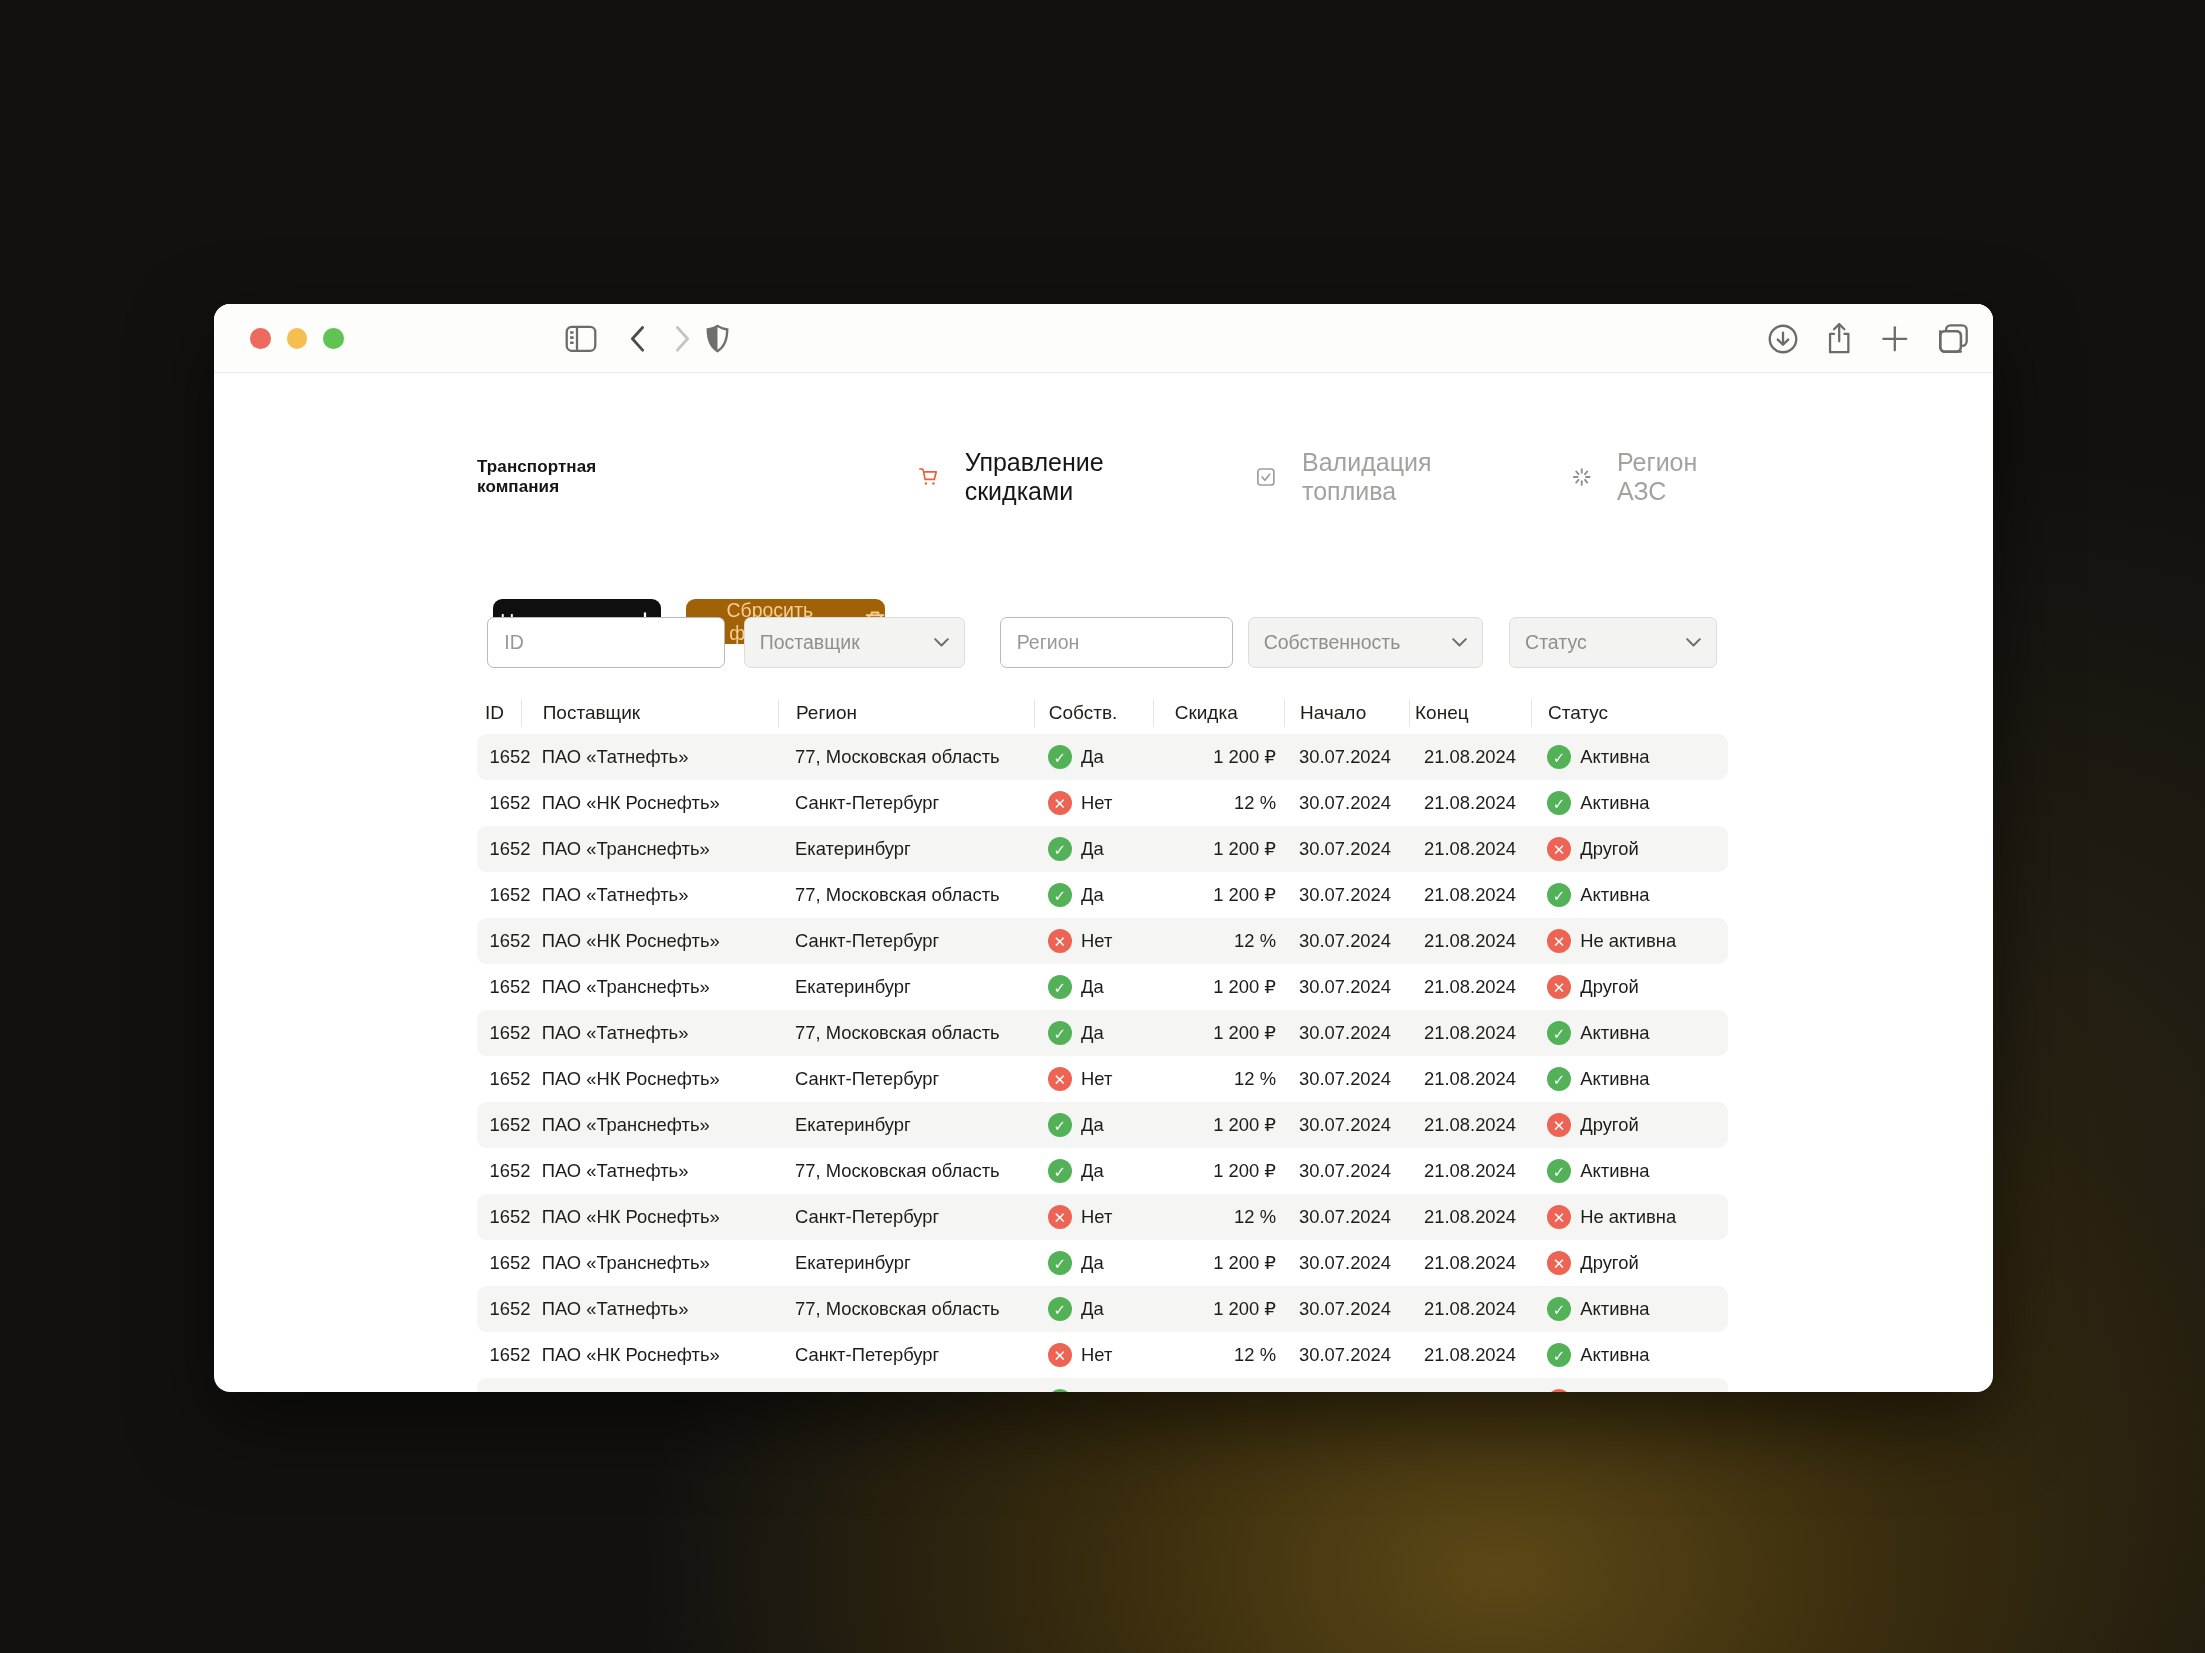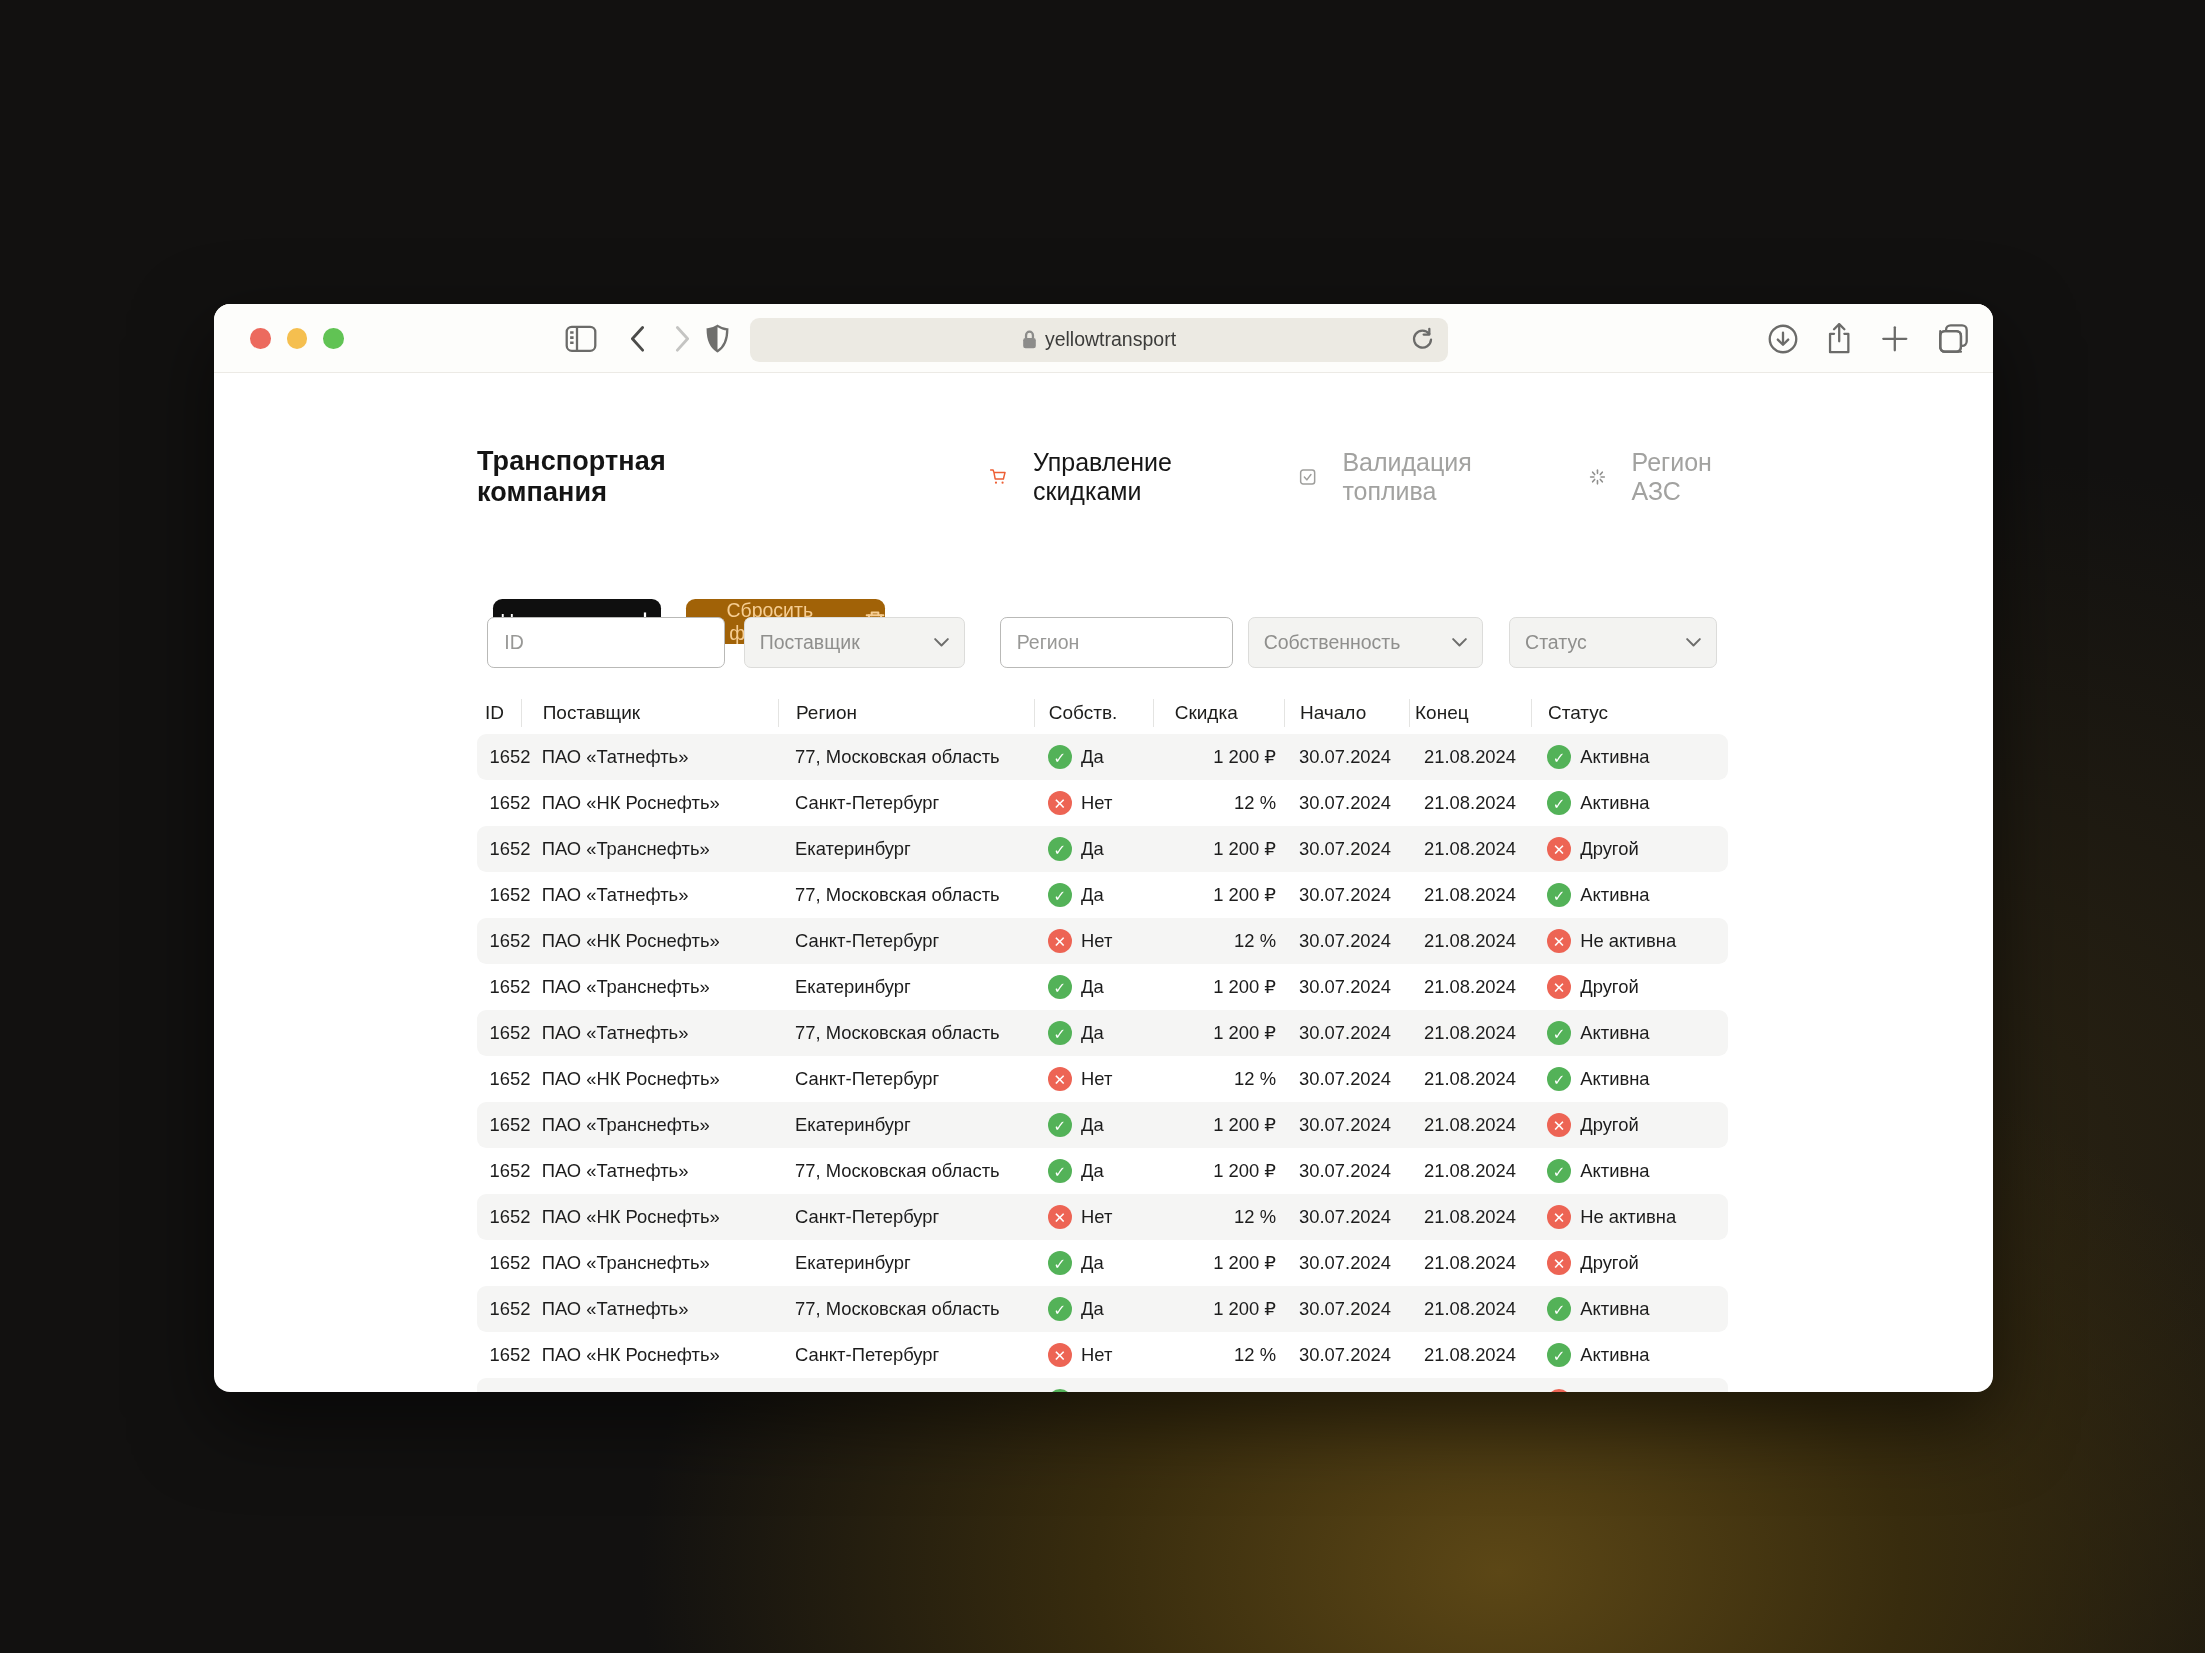--- a/index.html
+++ b/index.html
@@ -37,21 +37,21 @@
     background:#eceae3; border-radius:9.2px;
     display:flex; align-items:center; justify-content:center; gap:8px;
     color:#3c3c3a; font-size:19.5px;
   }
   .addr .reload { position:absolute; right:12.6px; top:8px; }
 
   
   .content { position:absolute; left:263px; top:69px; width:1251px; }
 
   .nav-row { position:absolute; top:75px; left:0; right:0; height:57px; display:flex; align-items:center; }
-  .brand { font-size:27px; font-weight:700; color:#141414; letter-spacing:0.1px; }
+  .brand { font-size:17px; font-weight:700; color:#141414; letter-spacing:0.1px; }
   .nav-item { display:flex; align-items:center; gap:26px; font-size:25px; cursor:default; }
   .nav-item.active { color:#161616; font-weight:500; margin-left:268px; }
   .nav-item.idle { color:#a2a2a0; font-weight:400; }
   .nav-item.n2 { margin-left:82px; }
   .nav-item.n3 { margin-left:80px; }
 
   .btn-row { position:absolute; top:178px; left:16px; right:0; height:45px;margin-top:48px; }
   .btn-new {
     position:absolute; left:0; top:0; width:168px; height:45px;
     background:#0f0f0f; color:#ffffff; border-radius:9.2px; border:none;
@@ -154,33 +154,20 @@
       </svg>
     </div>
 
     <div class="tb-icon" style="left:487px;width:32px;">
       <svg width="23" height="29" viewBox="0 0 40 50">
         <path d="M20 3 C26 7 32 9 37 9 C37 26 32 40 20 47 C8 40 3 26 3 9 C8 9 14 7 20 3 Z" fill="none" stroke="#6f6f6d" stroke-width="4"></path>
         <path d="M20 3 C14 7 8 9 3 9 C3 26 8 40 20 47 Z" fill="#6f6f6d"></path>
       </svg>
     </div>
 
-    <div class="addr">
-      <svg width="15" height="19.5" viewBox="0 0 26 34">
-        <rect x="2" y="14" width="22" height="18" rx="4" fill="#8c8c8a"></rect>
-        <path d="M7 14 V9 a6 6 0 0 1 12 0 V14" fill="none" stroke="#8c8c8a" stroke-width="4"></path>
-      </svg>
-      <span>yellowtransport</span>
-      <span class="reload">
-        <svg width="25" height="25" viewBox="0 0 44 44" fill="none">
-          <path d="M34 14 A15 15 0 1 0 37 24" stroke="#6b6b69" stroke-width="4" stroke-linecap="round"></path>
-          <polyline points="34,5 34,15 24,15" fill="none" stroke="#6b6b69" stroke-width="4" stroke-linejoin="round" stroke-linecap="round"></polyline>
-        </svg>
-      </span>
-    </div>
 
     <div class="tb-icon" style="left:1552px;width:33px;">
       <svg width="30" height="30" viewBox="0 0 52 52" fill="none" stroke="#6b6b69" stroke-width="4" stroke-linecap="round">
         <circle cx="26" cy="26" r="23"></circle>
         <line x1="26" y1="15" x2="26" y2="35"></line>
         <polyline points="17,27 26,36 35,27" stroke-linejoin="round"></polyline>
       </svg>
     </div>
     <div class="tb-icon" style="left:1608px;width:34px;">
       <svg width="26.4" height="32" viewBox="0 0 46 56" fill="none" stroke="#6b6b69" stroke-width="4" stroke-linecap="round" stroke-linejoin="round">

